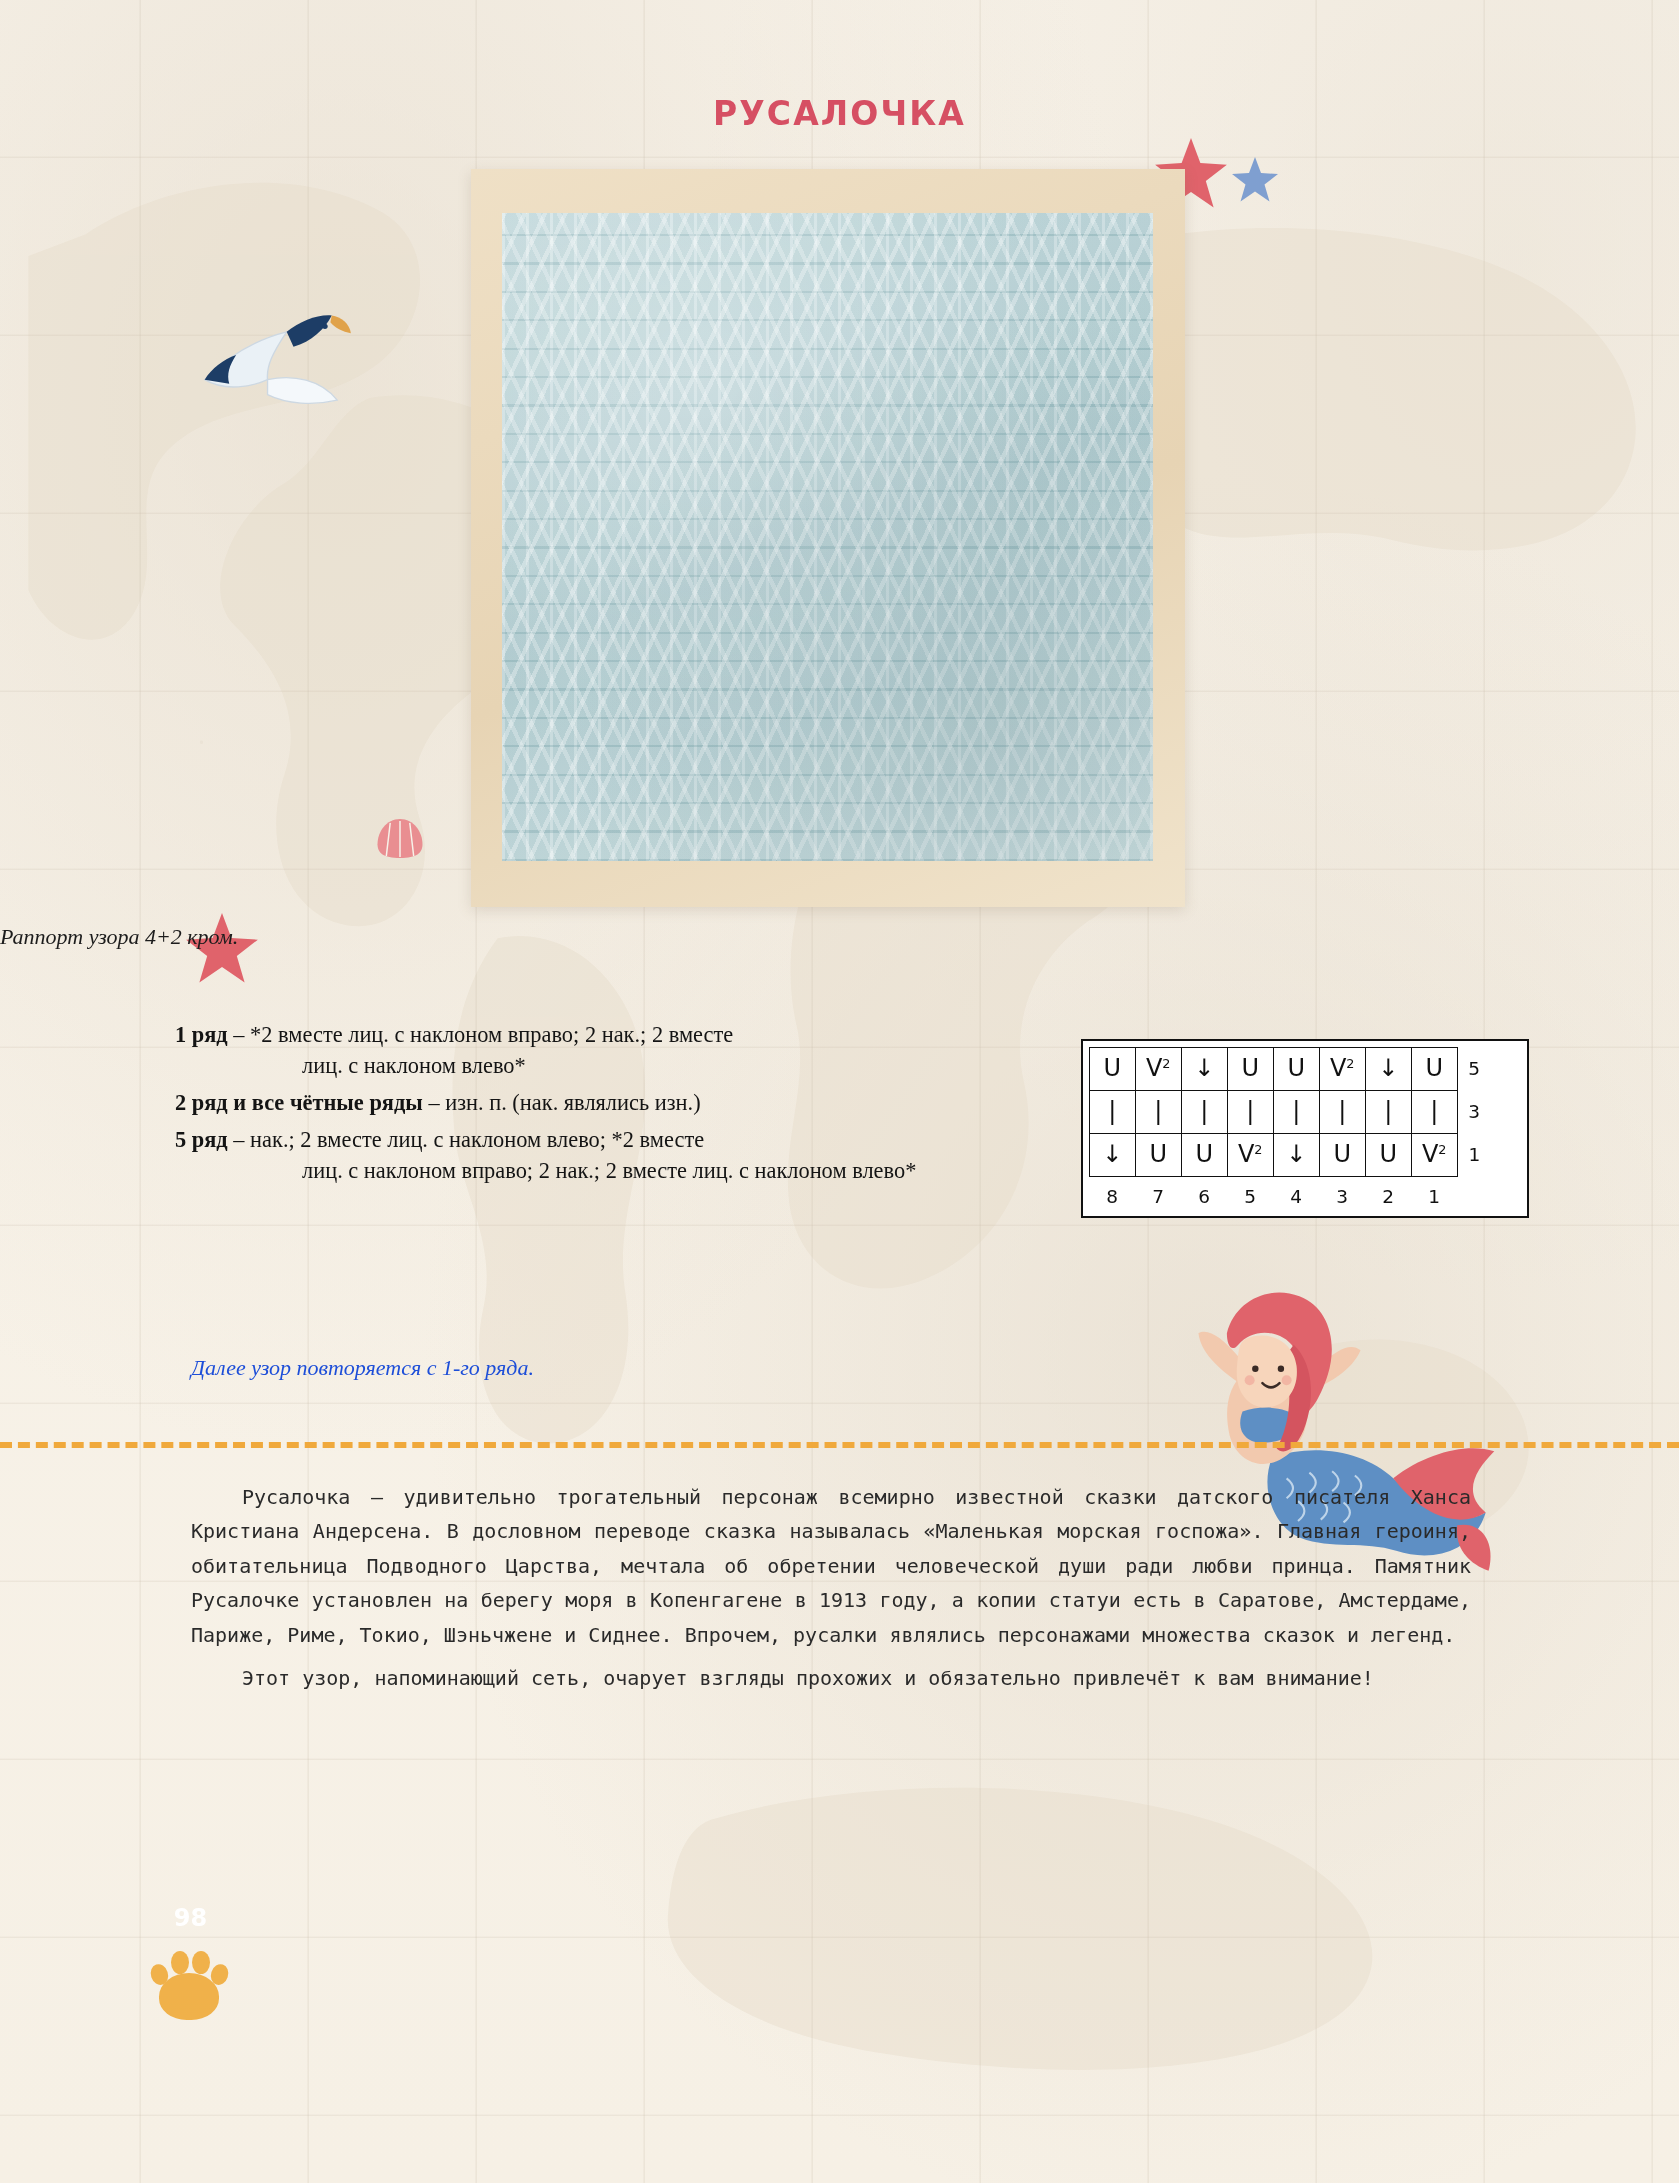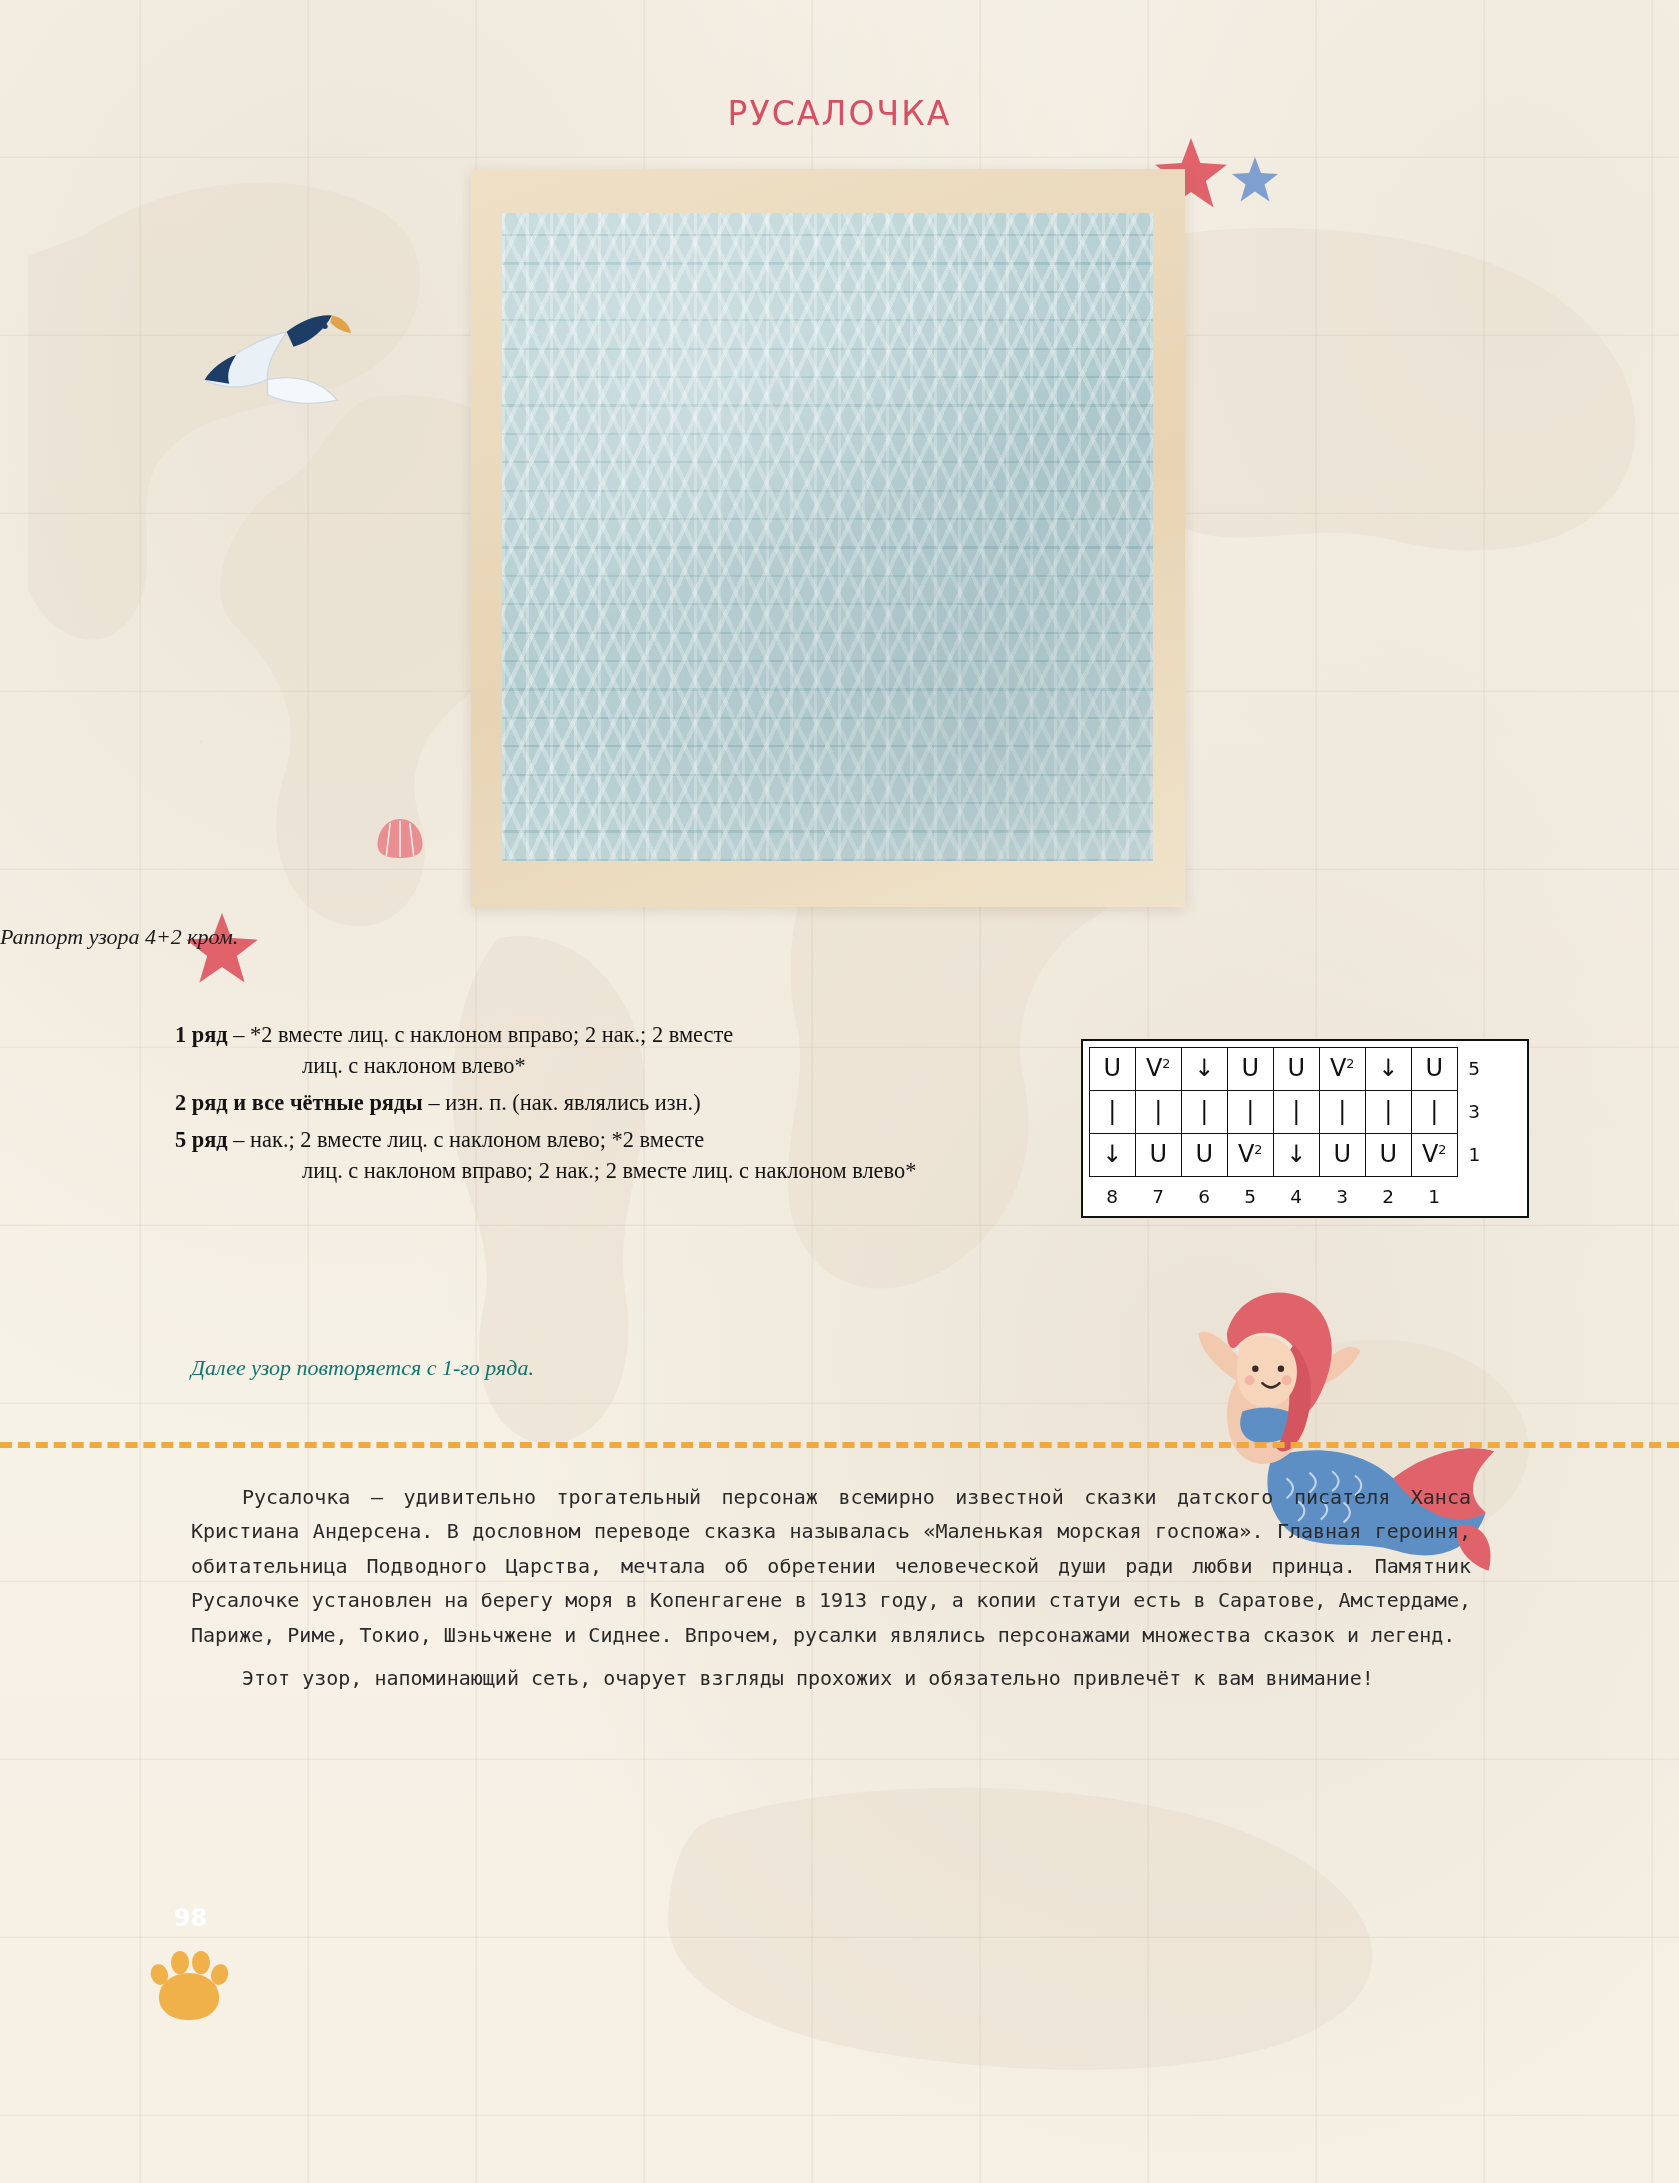--- a/index.html
+++ b/index.html
@@ -42,21 +42,21 @@
       radial-gradient(circle at 81% 77%, rgba(190,175,152,.08) 0 1.4px, transparent 2.1px);
   }
 
   
   .title {
     position: absolute;
     top: 94px;
     left: 0; right: 0;
     text-align: center;
     font-family: "DejaVu Sans", sans-serif;
-    font-weight: normal;
+    font-weight: bold;
     font-size: 33px;
     letter-spacing: 2.1px;
     color: #d64f63;
   }
 
   
   .swatch-frame {
     position: absolute;
     left: 471px;
     top: 169px;
@@ -116,21 +116,21 @@
   .row-head { display: inline; }
 
   .notes {
     position: absolute;
     left: 191px;
     top: 1351px;
     width: 640px;
     font-style: italic;
     font-size: 22px;
     line-height: 1.58;
-    color: #0f766e;
+    color: #1d4ed8;
   }
 
   
   .chart {
     position: absolute;
     left: 1081px;
     top: 1039px;
     width: 448px;
     border: 2.1px solid #111;
     background: #fff;

